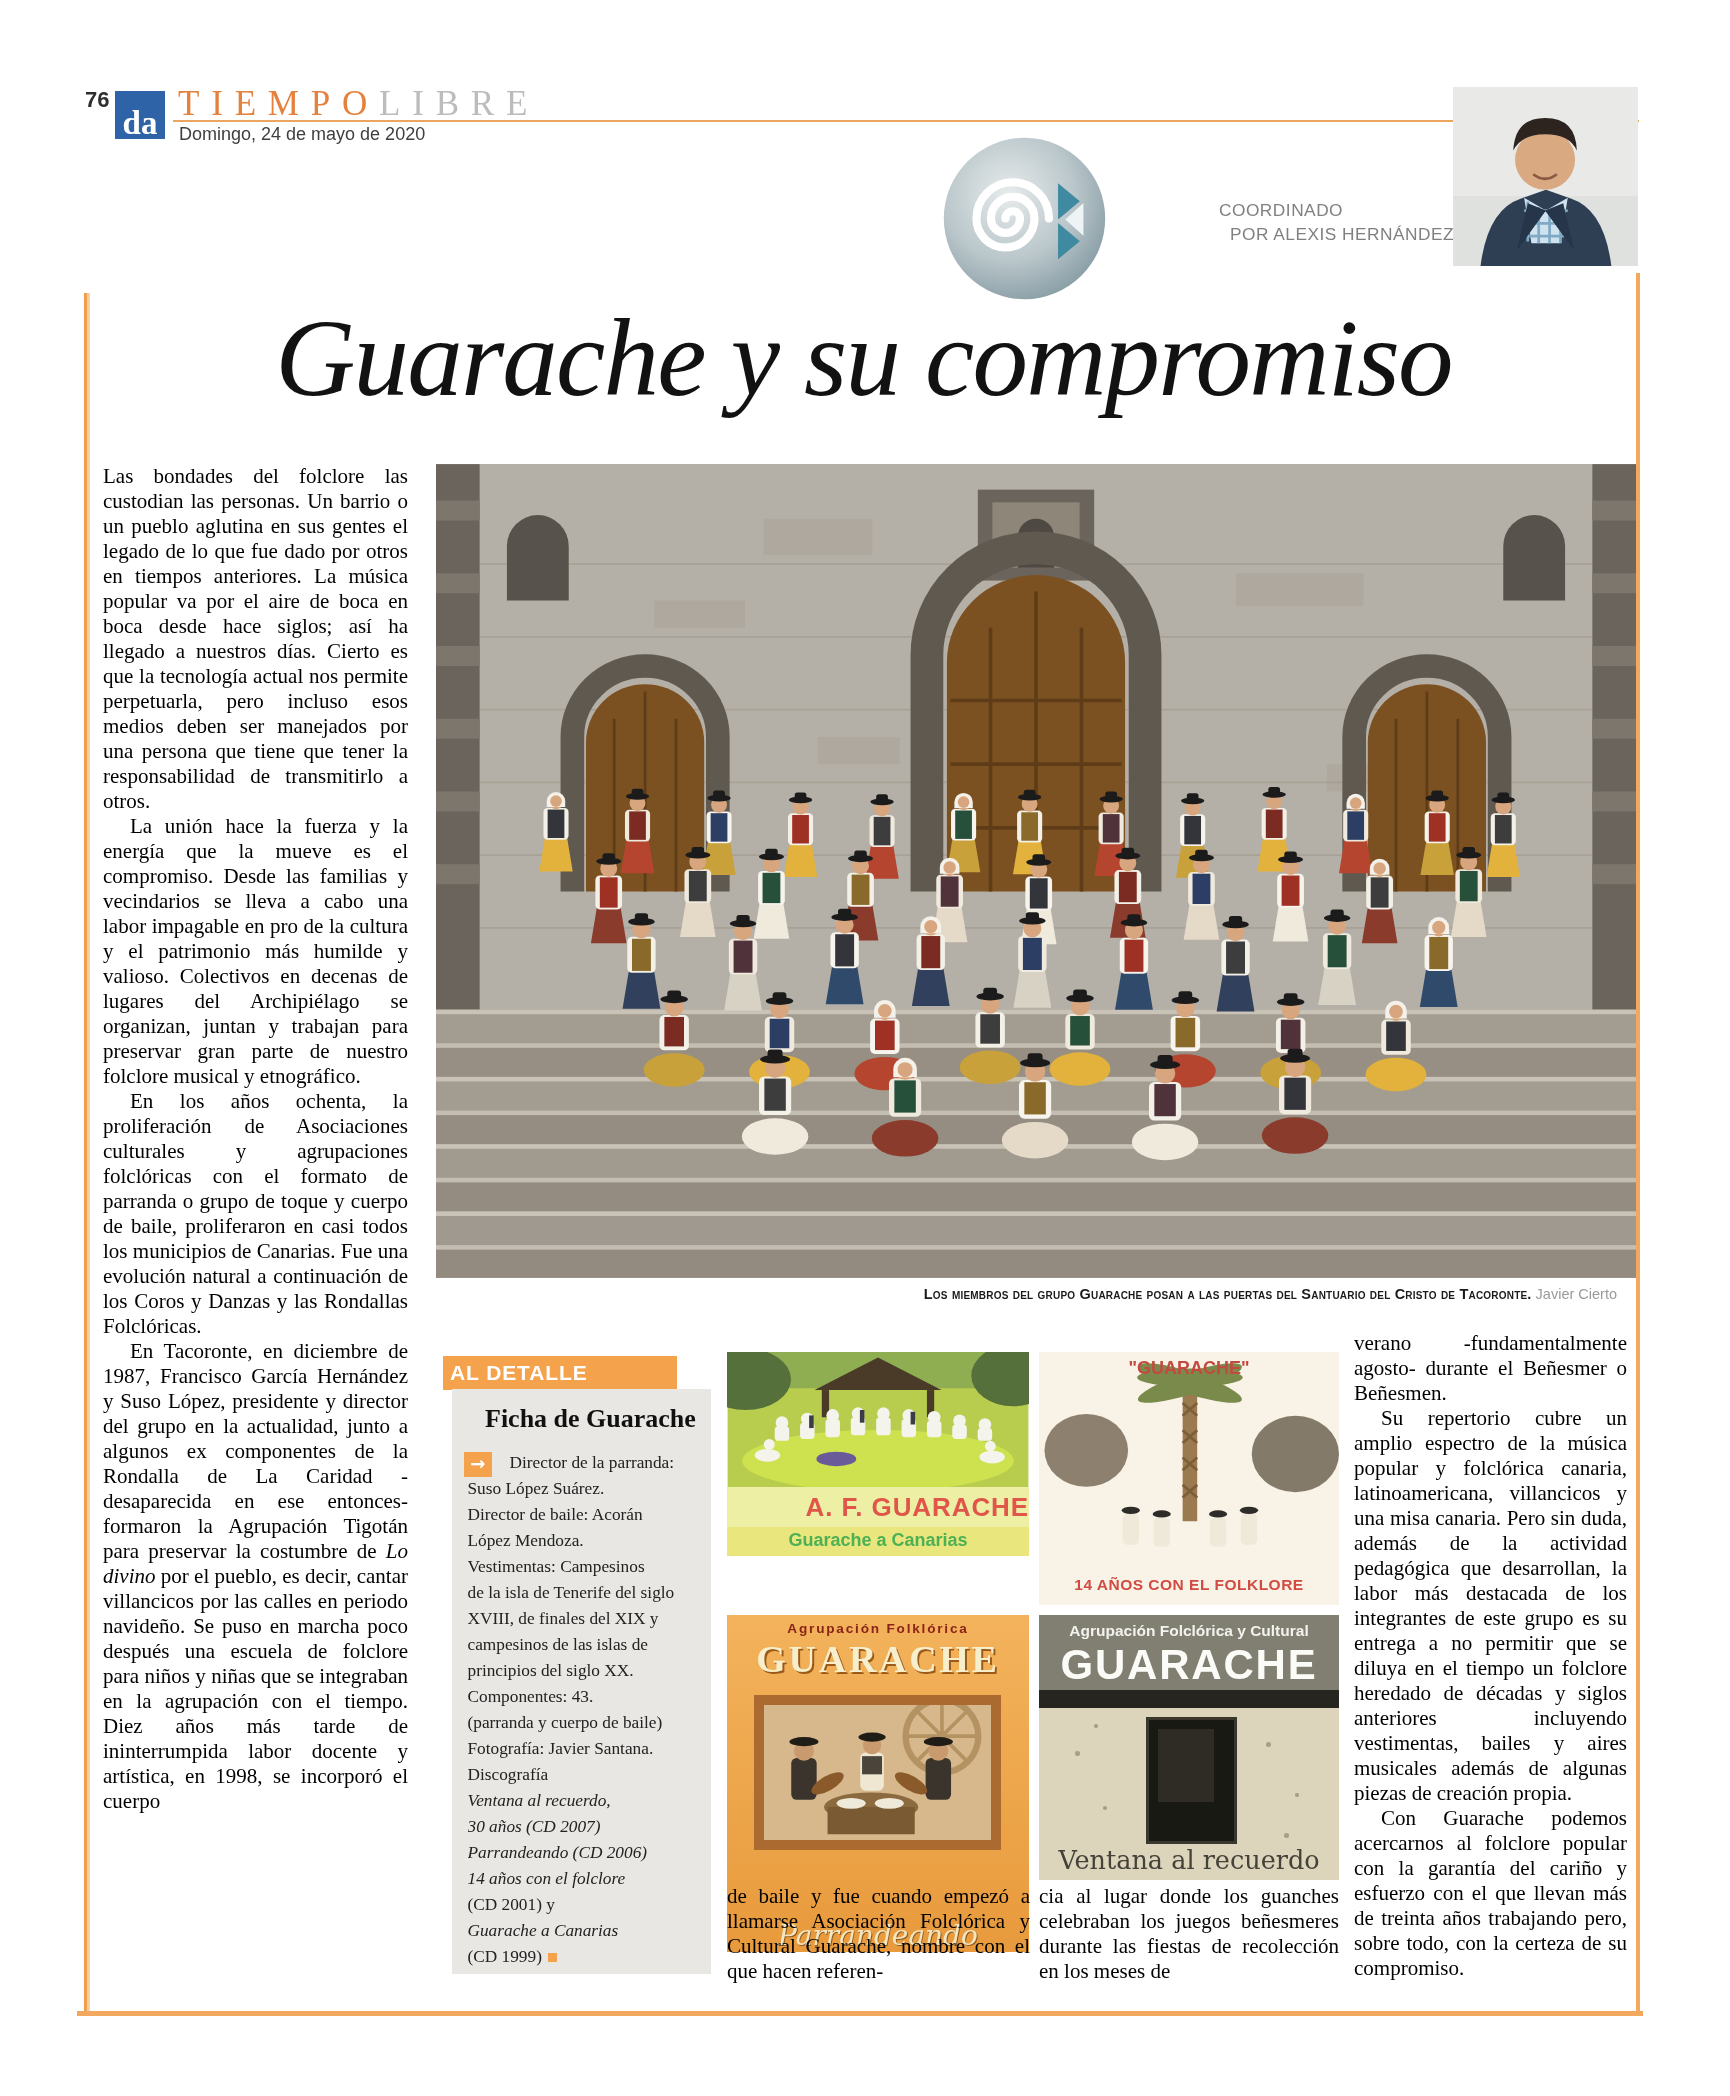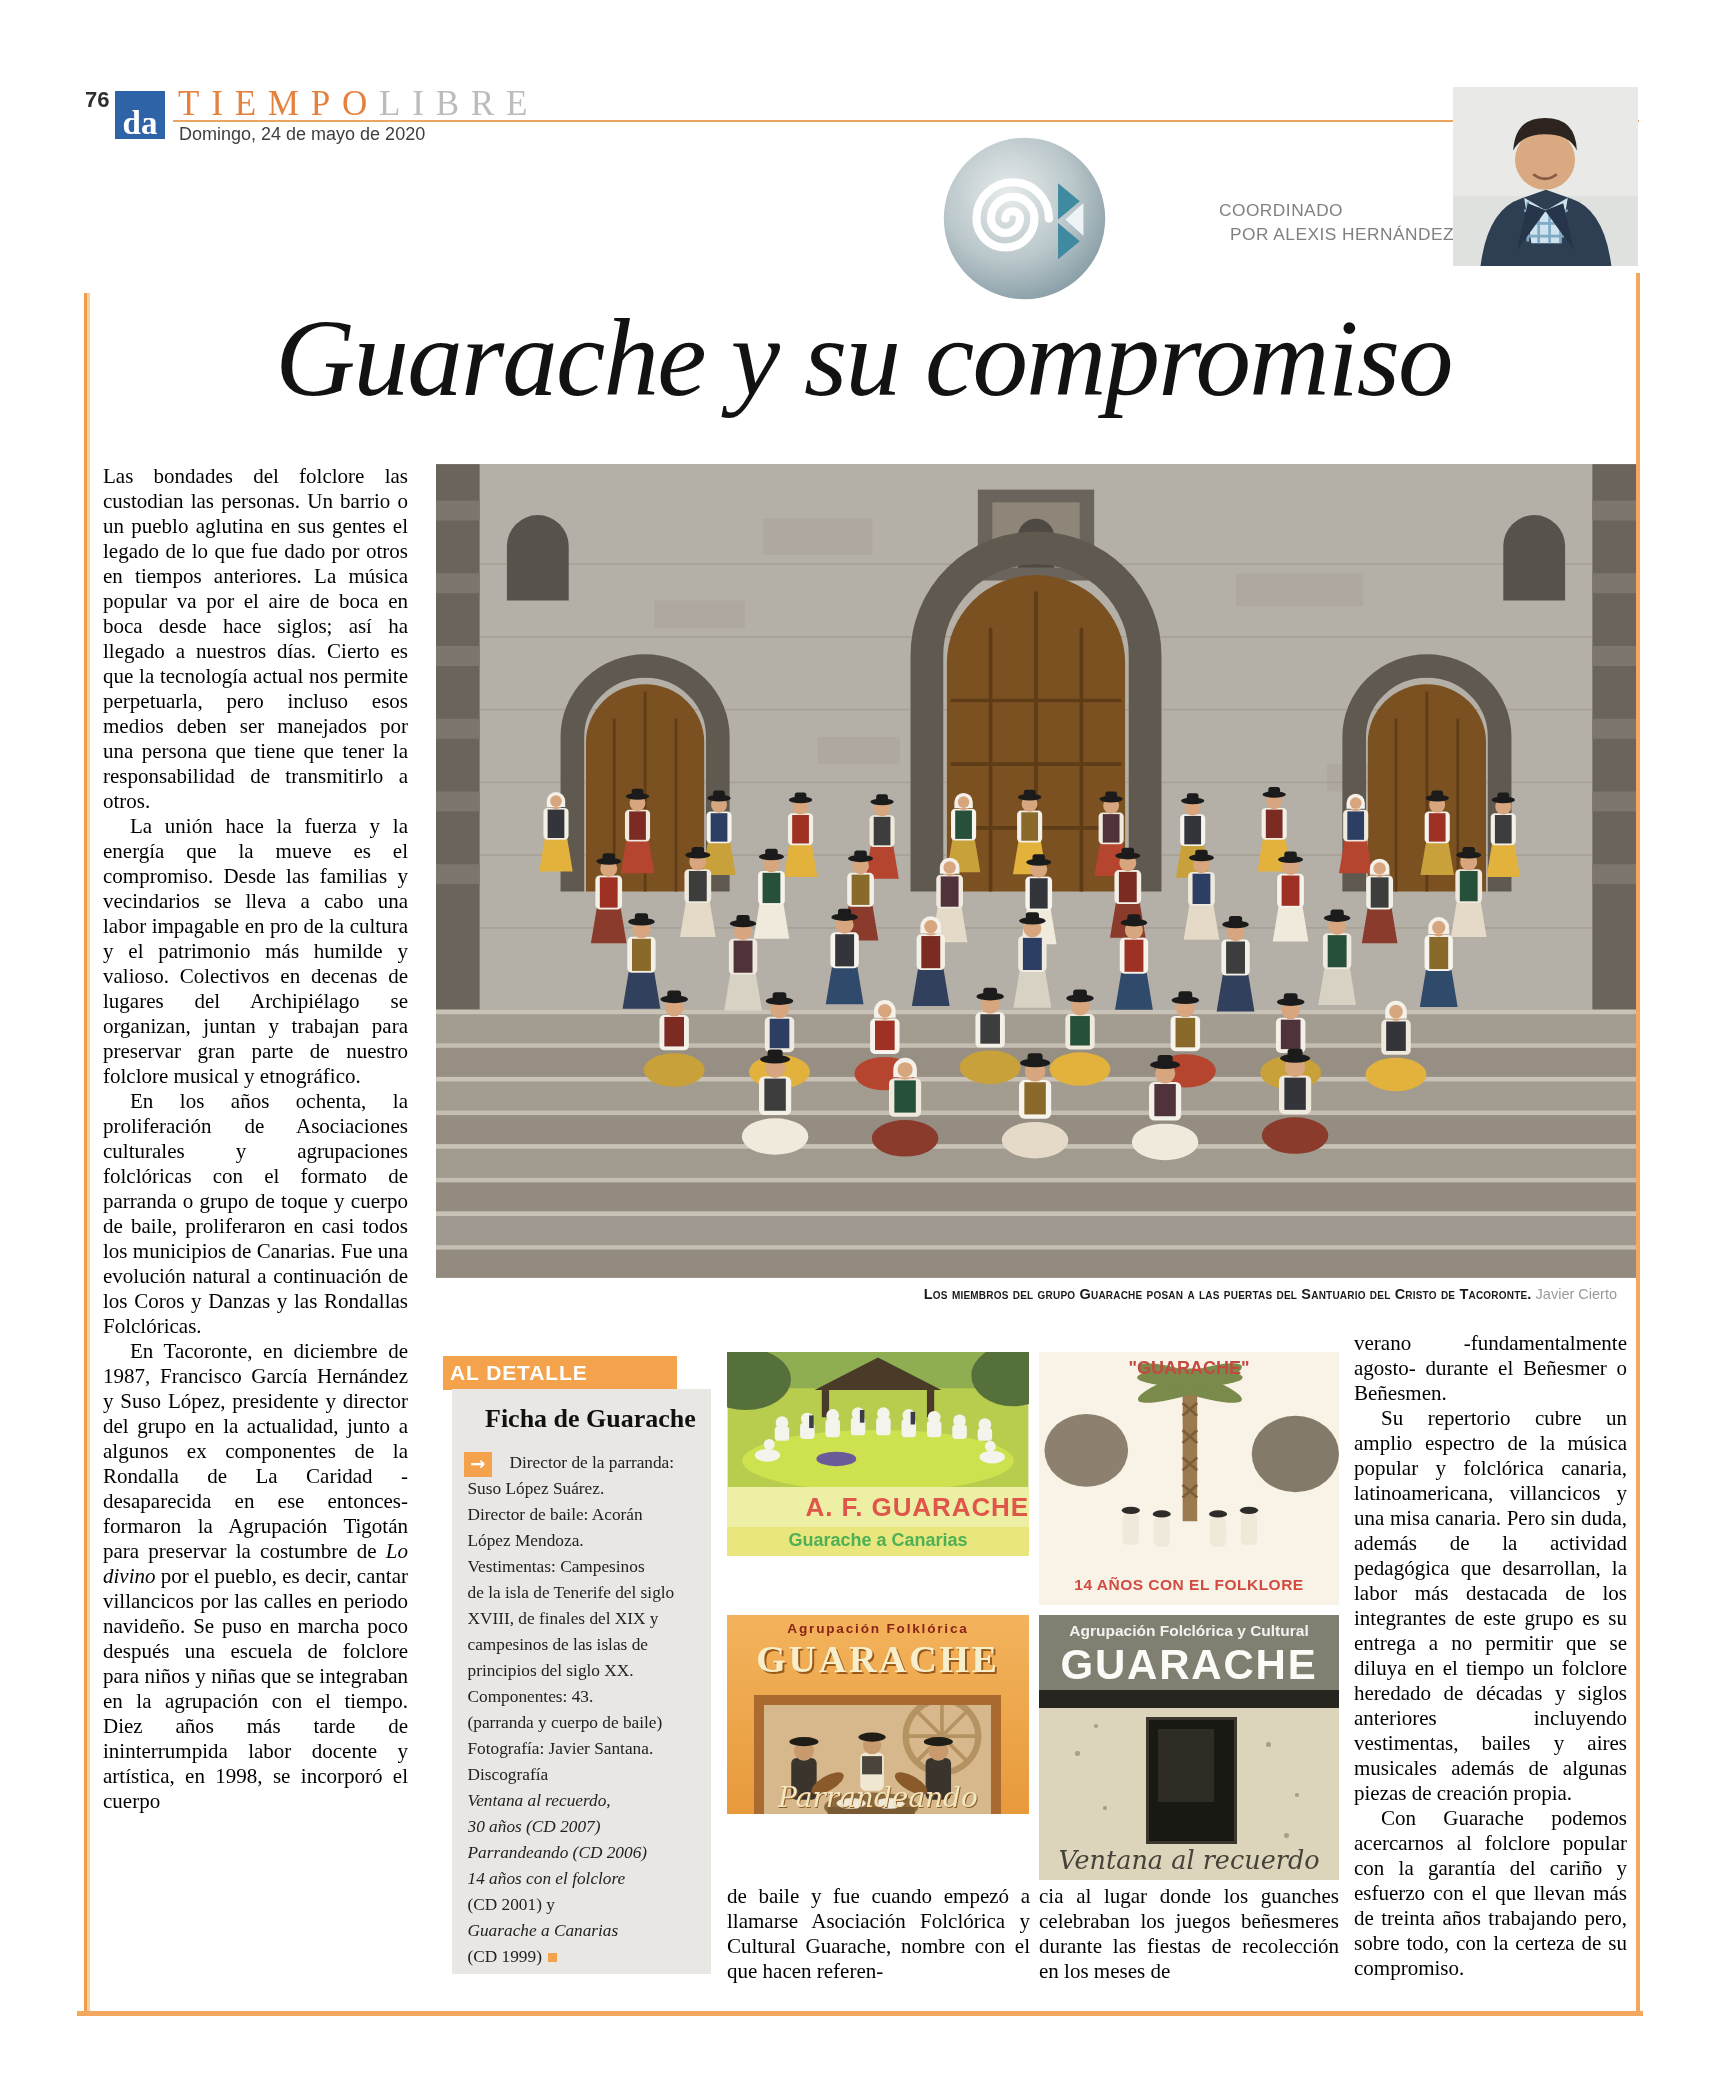--- a/index.html
+++ b/index.html
@@ -83,21 +83,21 @@
   .c1 .scene{width:302px;height:135px;display:block;}
   .c1 .band1{height:40px;background:#edefa5;color:#e0564a;font-family:"Liberation Sans",sans-serif;
              font-weight:bold;font-size:26px;text-align:right;line-height:40px;letter-spacing:0.9px;padding-left:42px;}
   .c1 .band2{height:29px;background:#e9e67d;color:#4db054;font-family:"Liberation Sans",sans-serif;
              font-weight:bold;font-size:18px;text-align:center;line-height:27px;}
   .c2{left:1039px;top:1352px;width:300px;height:253px;background:#f8f3e6;}
   .c2 .t{position:absolute;left:0;top:5.5px;width:100%;text-align:center;color:#c34a41;
          font-family:"Liberation Sans",sans-serif;font-weight:bold;font-size:18px;}
   .c2 .b{position:absolute;left:0;bottom:11px;width:100%;text-align:center;color:#d14b42;
          font-family:"Liberation Sans",sans-serif;font-weight:bold;font-size:15.5px;letter-spacing:0.5px;}
-  .c3{left:727px;top:1615px;width:302px;height:199px;background:linear-gradient(#f3b35c,#e89a3c);}
+  .c3{left:727px;top:1615px;width:302px;height:337px;background:linear-gradient(#f3b35c,#e89a3c);}
   .c3 .s{position:absolute;left:0;top:6.4px;width:100%;text-align:center;color:#8a2418;
          font-family:"Liberation Sans",sans-serif;font-weight:bold;font-size:13.6px;letter-spacing:1.8px;}
   .c3 .g{position:absolute;left:0;top:22px;width:100%;text-align:center;color:#f7eecb;
          font-family:"Liberation Serif",serif;font-weight:bold;font-size:38px;letter-spacing:2.7px;
          text-shadow:1.8px 1.8px 0 #9a5a1a;}
   .c3 .frame{position:absolute;left:27px;top:80px;width:247px;height:155px;border:10px solid #aa6a30;
              background:#d7b88c;box-sizing:border-box;}
   .c3 .script{position:absolute;left:0;bottom:0px;width:100%;text-align:center;color:#f3e6c0;
               font-style:italic;font-size:28px;font-family:"DejaVu Serif",serif;
               text-shadow:0.9px 0.9px 0 #8a5a20;}
@@ -105,21 +105,21 @@
   .c4 .band{position:absolute;left:0;top:0;width:100%;height:75px;background:#807f71;}
   .c4 .s{position:absolute;left:0;top:7.3px;width:100%;text-align:center;color:#f2f2ee;
          font-family:"Liberation Sans",sans-serif;font-weight:bold;font-size:15.5px;}
   .c4 .g{position:absolute;left:0;top:25.5px;width:100%;text-align:center;color:#fbfbf7;
          font-family:"Liberation Sans",sans-serif;font-weight:bold;font-size:42px;letter-spacing:1.8px;}
   .c4 .roof{position:absolute;left:0;top:75px;width:100%;height:18px;background:#26251f;}
   .c4 .window{position:absolute;left:107px;top:102px;width:91px;height:127px;background:#191913;
               border:3.6px solid #3a382e;box-sizing:border-box;}
   .c4 .window .pane{position:absolute;left:9px;top:9px;width:56px;height:73px;background:#2e2c24;}
   .c4 .script{position:absolute;left:0;bottom:5.5px;width:100%;text-align:center;color:#45423a;
-              font-style:italic;font-size:25.5px;font-family:"DejaVu Serif",serif;}
+              font-size:25.5px;font-family:"DejaVu Serif",serif;}
   .speckle{position:absolute;border-radius:50%;background:#6f6a58;opacity:.5;}
 </style>
 </head>
 <body>
 
 <div class="page">
 
   <div class="pagenum">76</div>
   <div class="dalogo">da</div>
   <div class="secttitle">

